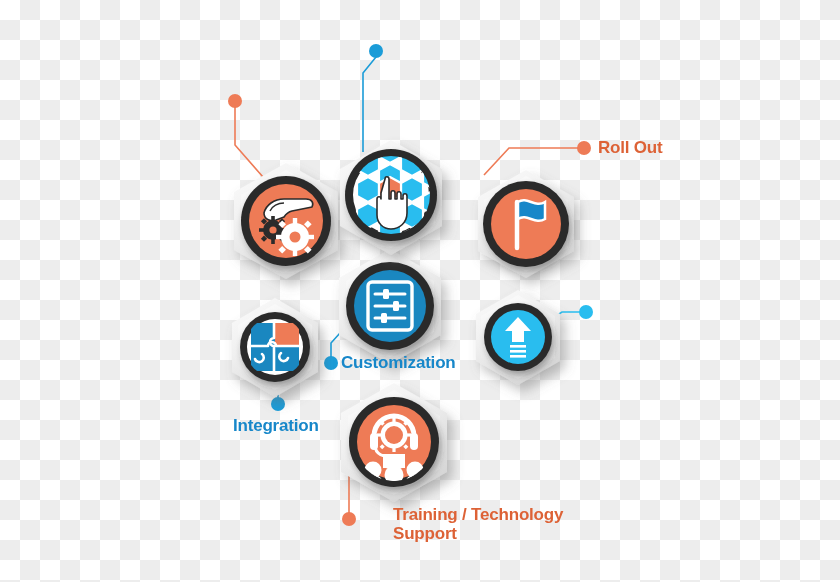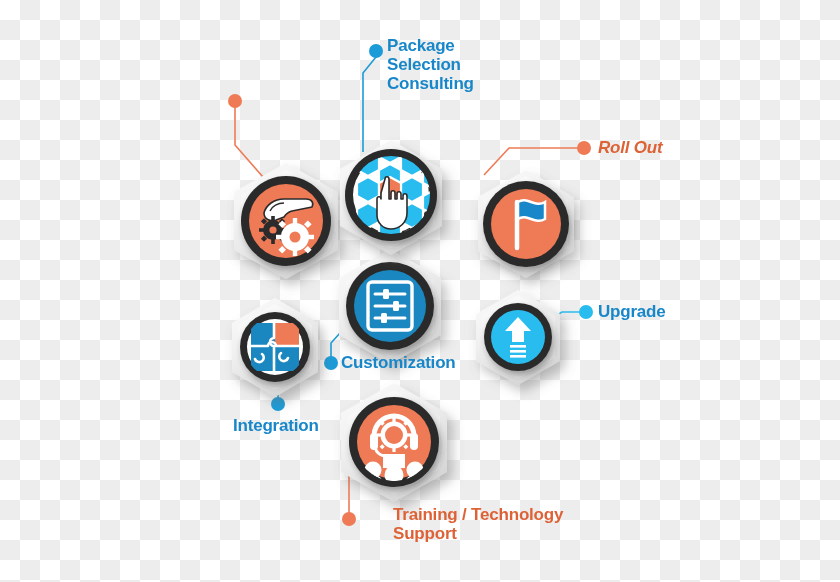--- a/index.html
+++ b/index.html
@@ -37,21 +37,21 @@
     line-height: 19px;
     letter-spacing: -0.2px;
     white-space: pre-line;
     user-select: none;
   }
   .label.blue  { color: #1787C9; }
   .label.orange{ color: #DD6236; }
 
   #lbl-package      { left: 387px; top: 36px;  width: 120px; }
   #lbl-implementation { left: 170px; top: 74px; width: 160px; }
-  #lbl-rollout      { left: 598px; top: 138px; width: 120px; font-style: italic; }
+  #lbl-rollout      { left: 598px; top: 138px; width: 120px; }
   #lbl-upgrade      { left: 598px; top: 302px; width: 120px; }
   #lbl-customization{ left: 341px; top: 353px; width: 160px; }
   #lbl-integration  { left: 233px; top: 416px; width: 140px; }
   #lbl-training     { left: 362px; top: 505px; width: 190px; margin-left: 31px; }
 </style>
 </head>
 <body>
 
 <div id="canvas">
 
@@ -339,28 +339,24 @@
                    L 2,-2 L 2,-8 C 2,-11 6,-11 6,-8 L 6,-2
                    L 8,-2 L 8,-7 C 8,-10 12,-10 12,-7 L 12,-2
                    L 14,-2 L 14,-5 C 14,-8 18,-8 18,-5 L 18,12
                    C 18,22 10,28 2,28 C -6,28 -12,22 -12,14 L -12,-2
                    C -12,-5 -8,-5 -8,-2 L -8,-8 Z" fill="#FFFFFF" stroke="#2B2B2B" stroke-width="1.6" stroke-linejoin="round"></path>
         </g>
       </g>
     </g>
   </svg>
 
-  <div class="label blue" id="lbl-package">Package
-Selection
-Consulting</div>
 
 
   <div class="label orange" id="lbl-rollout">Roll Out</div>
 
-  <div class="label blue" id="lbl-upgrade">Upgrade</div>
 
   <div class="label blue" id="lbl-integration">Integration</div>
 
   <div class="label blue" id="lbl-customization">Customization</div>
 
   <div class="label orange" id="lbl-training">Training / Technology
 Support</div>
 
 </div>
 

